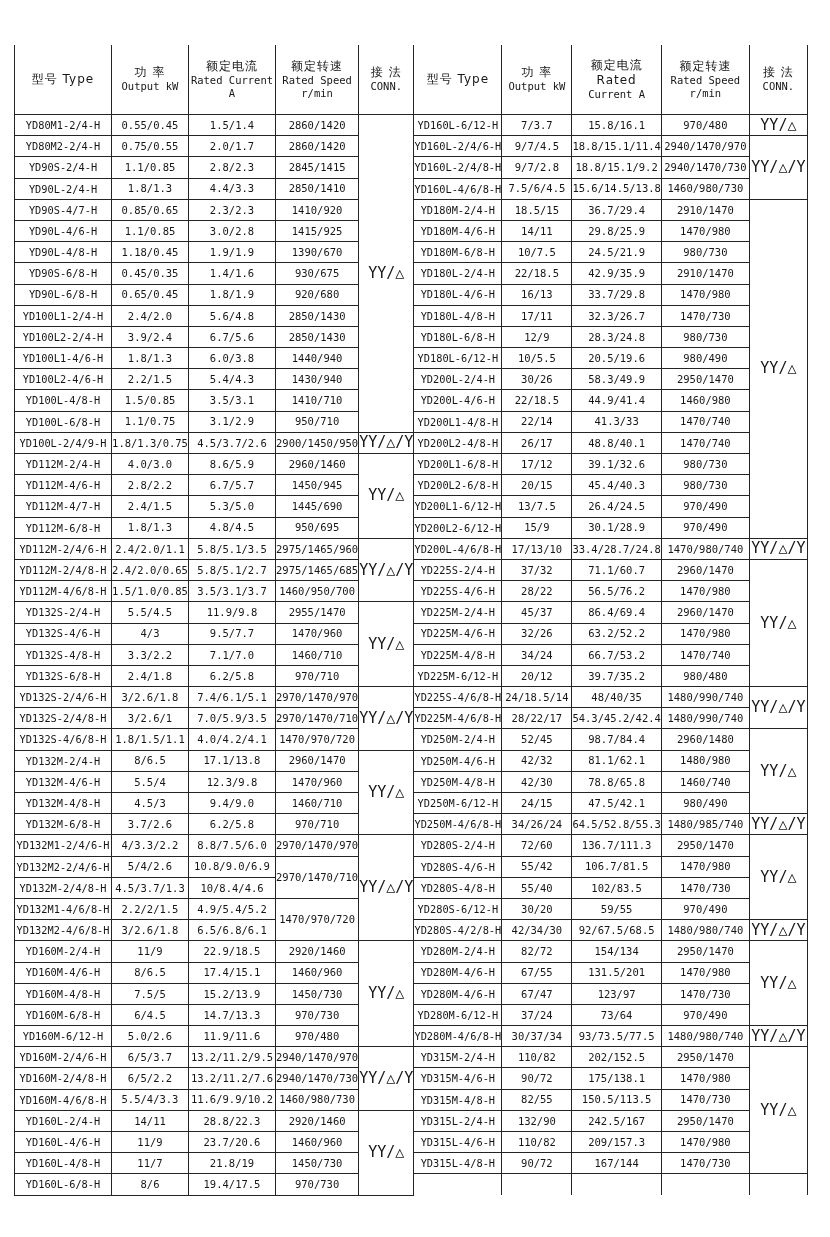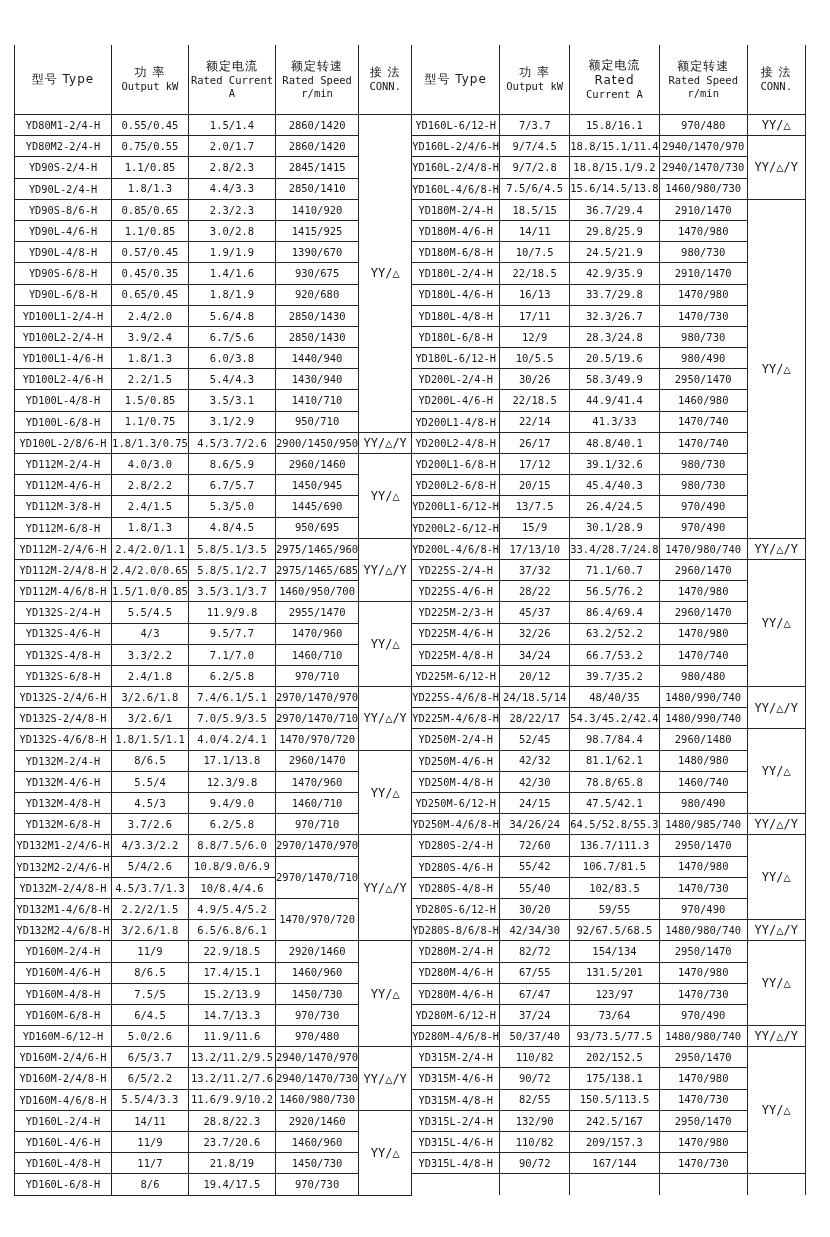--- a/index.html
+++ b/index.html
@@ -11,21 +11,21 @@
   .sheet{position:absolute;left:14px;top:45px;display:flex;align-items:flex-start;}
   table{border-collapse:collapse;table-layout:fixed;background:#fff;}
   th,td{border:1px solid #242424;padding:0;text-align:center;vertical-align:middle;font-weight:normal;}
   thead th{border-top:none;height:69px;line-height:1.25;}
   thead .zh{font-size:12px;font-family:"DejaVu Sans","Liberation Sans",sans-serif;letter-spacing:1px;}
   thead .en{font-size:10.5px;}
   tbody td{height:20.2px;font-size:10.5px;white-space:nowrap;overflow:hidden;line-height:1;}
   td.col-type{font-size:10.3px;}
   #table-right{margin-left:-1px;}
   #table-right tbody tr:last-child td{border-bottom:none;}
-  .col-conn{font-size:12px;}
+  .col-conn{font-size:15px;}
 </style>
 </head>
 <body>
 
 <div class="sheet">
 
   <table id="table-left">
     <colgroup>
       <col style="width:97px">
         <col style="width:77px">
@@ -78,34 +78,34 @@
           <td class="col-current">2.8/2.3</td>
           <td class="col-speed">2845/1415</td>
         </tr>
         <tr>
           <td class="col-type">YD90L-2/4-H</td>
           <td class="col-power">1.8/1.3</td>
           <td class="col-current">4.4/3.3</td>
           <td class="col-speed">2850/1410</td>
         </tr>
         <tr>
-          <td class="col-type">YD90S-8/6-H</td>
+          <td class="col-type">YD90S-4/7-H</td>
           <td class="col-power">0.85/0.65</td>
           <td class="col-current">2.3/2.3</td>
           <td class="col-speed">1410/920</td>
         </tr>
         <tr>
           <td class="col-type">YD90L-4/6-H</td>
           <td class="col-power">1.1/0.85</td>
           <td class="col-current">3.0/2.8</td>
           <td class="col-speed">1415/925</td>
         </tr>
         <tr>
           <td class="col-type">YD90L-4/8-H</td>
-          <td class="col-power">0.57/0.45</td>
+          <td class="col-power">1.18/0.45</td>
           <td class="col-current">1.9/1.9</td>
           <td class="col-speed">1390/670</td>
         </tr>
         <tr>
           <td class="col-type">YD90S-6/8-H</td>
           <td class="col-power">0.45/0.35</td>
           <td class="col-current">1.4/1.6</td>
           <td class="col-speed">930/675</td>
         </tr>
         <tr>
@@ -144,41 +144,41 @@
           <td class="col-current">3.5/3.1</td>
           <td class="col-speed">1410/710</td>
         </tr>
         <tr>
           <td class="col-type">YD100L-6/8-H</td>
           <td class="col-power">1.1/0.75</td>
           <td class="col-current">3.1/2.9</td>
           <td class="col-speed">950/710</td>
         </tr>
         <tr>
-          <td class="col-type">YD100L-2/8/6-H</td>
+          <td class="col-type">YD100L-2/4/9-H</td>
           <td class="col-power">1.8/1.3/0.75</td>
           <td class="col-current">4.5/3.7/2.6</td>
           <td class="col-speed">2900/1450/950</td>
           <td class="col-conn">YY/△/Y</td>
         </tr>
         <tr>
           <td class="col-type">YD112M-2/4-H</td>
           <td class="col-power">4.0/3.0</td>
           <td class="col-current">8.6/5.9</td>
           <td class="col-speed">2960/1460</td>
           <td class="col-conn" rowspan="4">YY/△</td>
         </tr>
         <tr>
           <td class="col-type">YD112M-4/6-H</td>
           <td class="col-power">2.8/2.2</td>
           <td class="col-current">6.7/5.7</td>
           <td class="col-speed">1450/945</td>
         </tr>
         <tr>
-          <td class="col-type">YD112M-3/8-H</td>
+          <td class="col-type">YD112M-4/7-H</td>
           <td class="col-power">2.4/1.5</td>
           <td class="col-current">5.3/5.0</td>
           <td class="col-speed">1445/690</td>
         </tr>
         <tr>
           <td class="col-type">YD112M-6/8-H</td>
           <td class="col-power">1.8/1.3</td>
           <td class="col-current">4.8/4.5</td>
           <td class="col-speed">950/695</td>
         </tr>
@@ -547,21 +547,21 @@
           <td class="col-speed">2960/1470</td>
           <td class="col-conn" rowspan="6">YY/△</td>
         </tr>
         <tr>
           <td class="col-type">YD225S-4/6-H</td>
           <td class="col-power">28/22</td>
           <td class="col-current">56.5/76.2</td>
           <td class="col-speed">1470/980</td>
         </tr>
         <tr>
-          <td class="col-type">YD225M-2/3-H</td>
+          <td class="col-type">YD225M-2/4-H</td>
           <td class="col-power">45/37</td>
           <td class="col-current">86.4/69.4</td>
           <td class="col-speed">2960/1470</td>
         </tr>
         <tr>
           <td class="col-type">YD225M-4/6-H</td>
           <td class="col-power">32/26</td>
           <td class="col-current">63.2/52.2</td>
           <td class="col-speed">1470/980</td>
         </tr>
@@ -641,21 +641,21 @@
           <td class="col-current">102/83.5</td>
           <td class="col-speed">1470/730</td>
         </tr>
         <tr>
           <td class="col-type">YD280S-6/12-H</td>
           <td class="col-power">30/20</td>
           <td class="col-current">59/55</td>
           <td class="col-speed">970/490</td>
         </tr>
         <tr>
-          <td class="col-type">YD280S-8/6/8-H</td>
+          <td class="col-type">YD280S-4/2/8-H</td>
           <td class="col-power">42/34/30</td>
           <td class="col-current">92/67.5/68.5</td>
           <td class="col-speed">1480/980/740</td>
           <td class="col-conn">YY/△/Y</td>
         </tr>
         <tr>
           <td class="col-type">YD280M-2/4-H</td>
           <td class="col-power">82/72</td>
           <td class="col-current">154/134</td>
           <td class="col-speed">2950/1470</td>
@@ -674,21 +674,21 @@
           <td class="col-speed">1470/730</td>
         </tr>
         <tr>
           <td class="col-type">YD280M-6/12-H</td>
           <td class="col-power">37/24</td>
           <td class="col-current">73/64</td>
           <td class="col-speed">970/490</td>
         </tr>
         <tr>
           <td class="col-type">YD280M-4/6/8-H</td>
-          <td class="col-power">50/37/40</td>
+          <td class="col-power">30/37/34</td>
           <td class="col-current">93/73.5/77.5</td>
           <td class="col-speed">1480/980/740</td>
           <td class="col-conn">YY/△/Y</td>
         </tr>
         <tr>
           <td class="col-type">YD315M-2/4-H</td>
           <td class="col-power">110/82</td>
           <td class="col-current">202/152.5</td>
           <td class="col-speed">2950/1470</td>
           <td class="col-conn" rowspan="6">YY/△</td>

